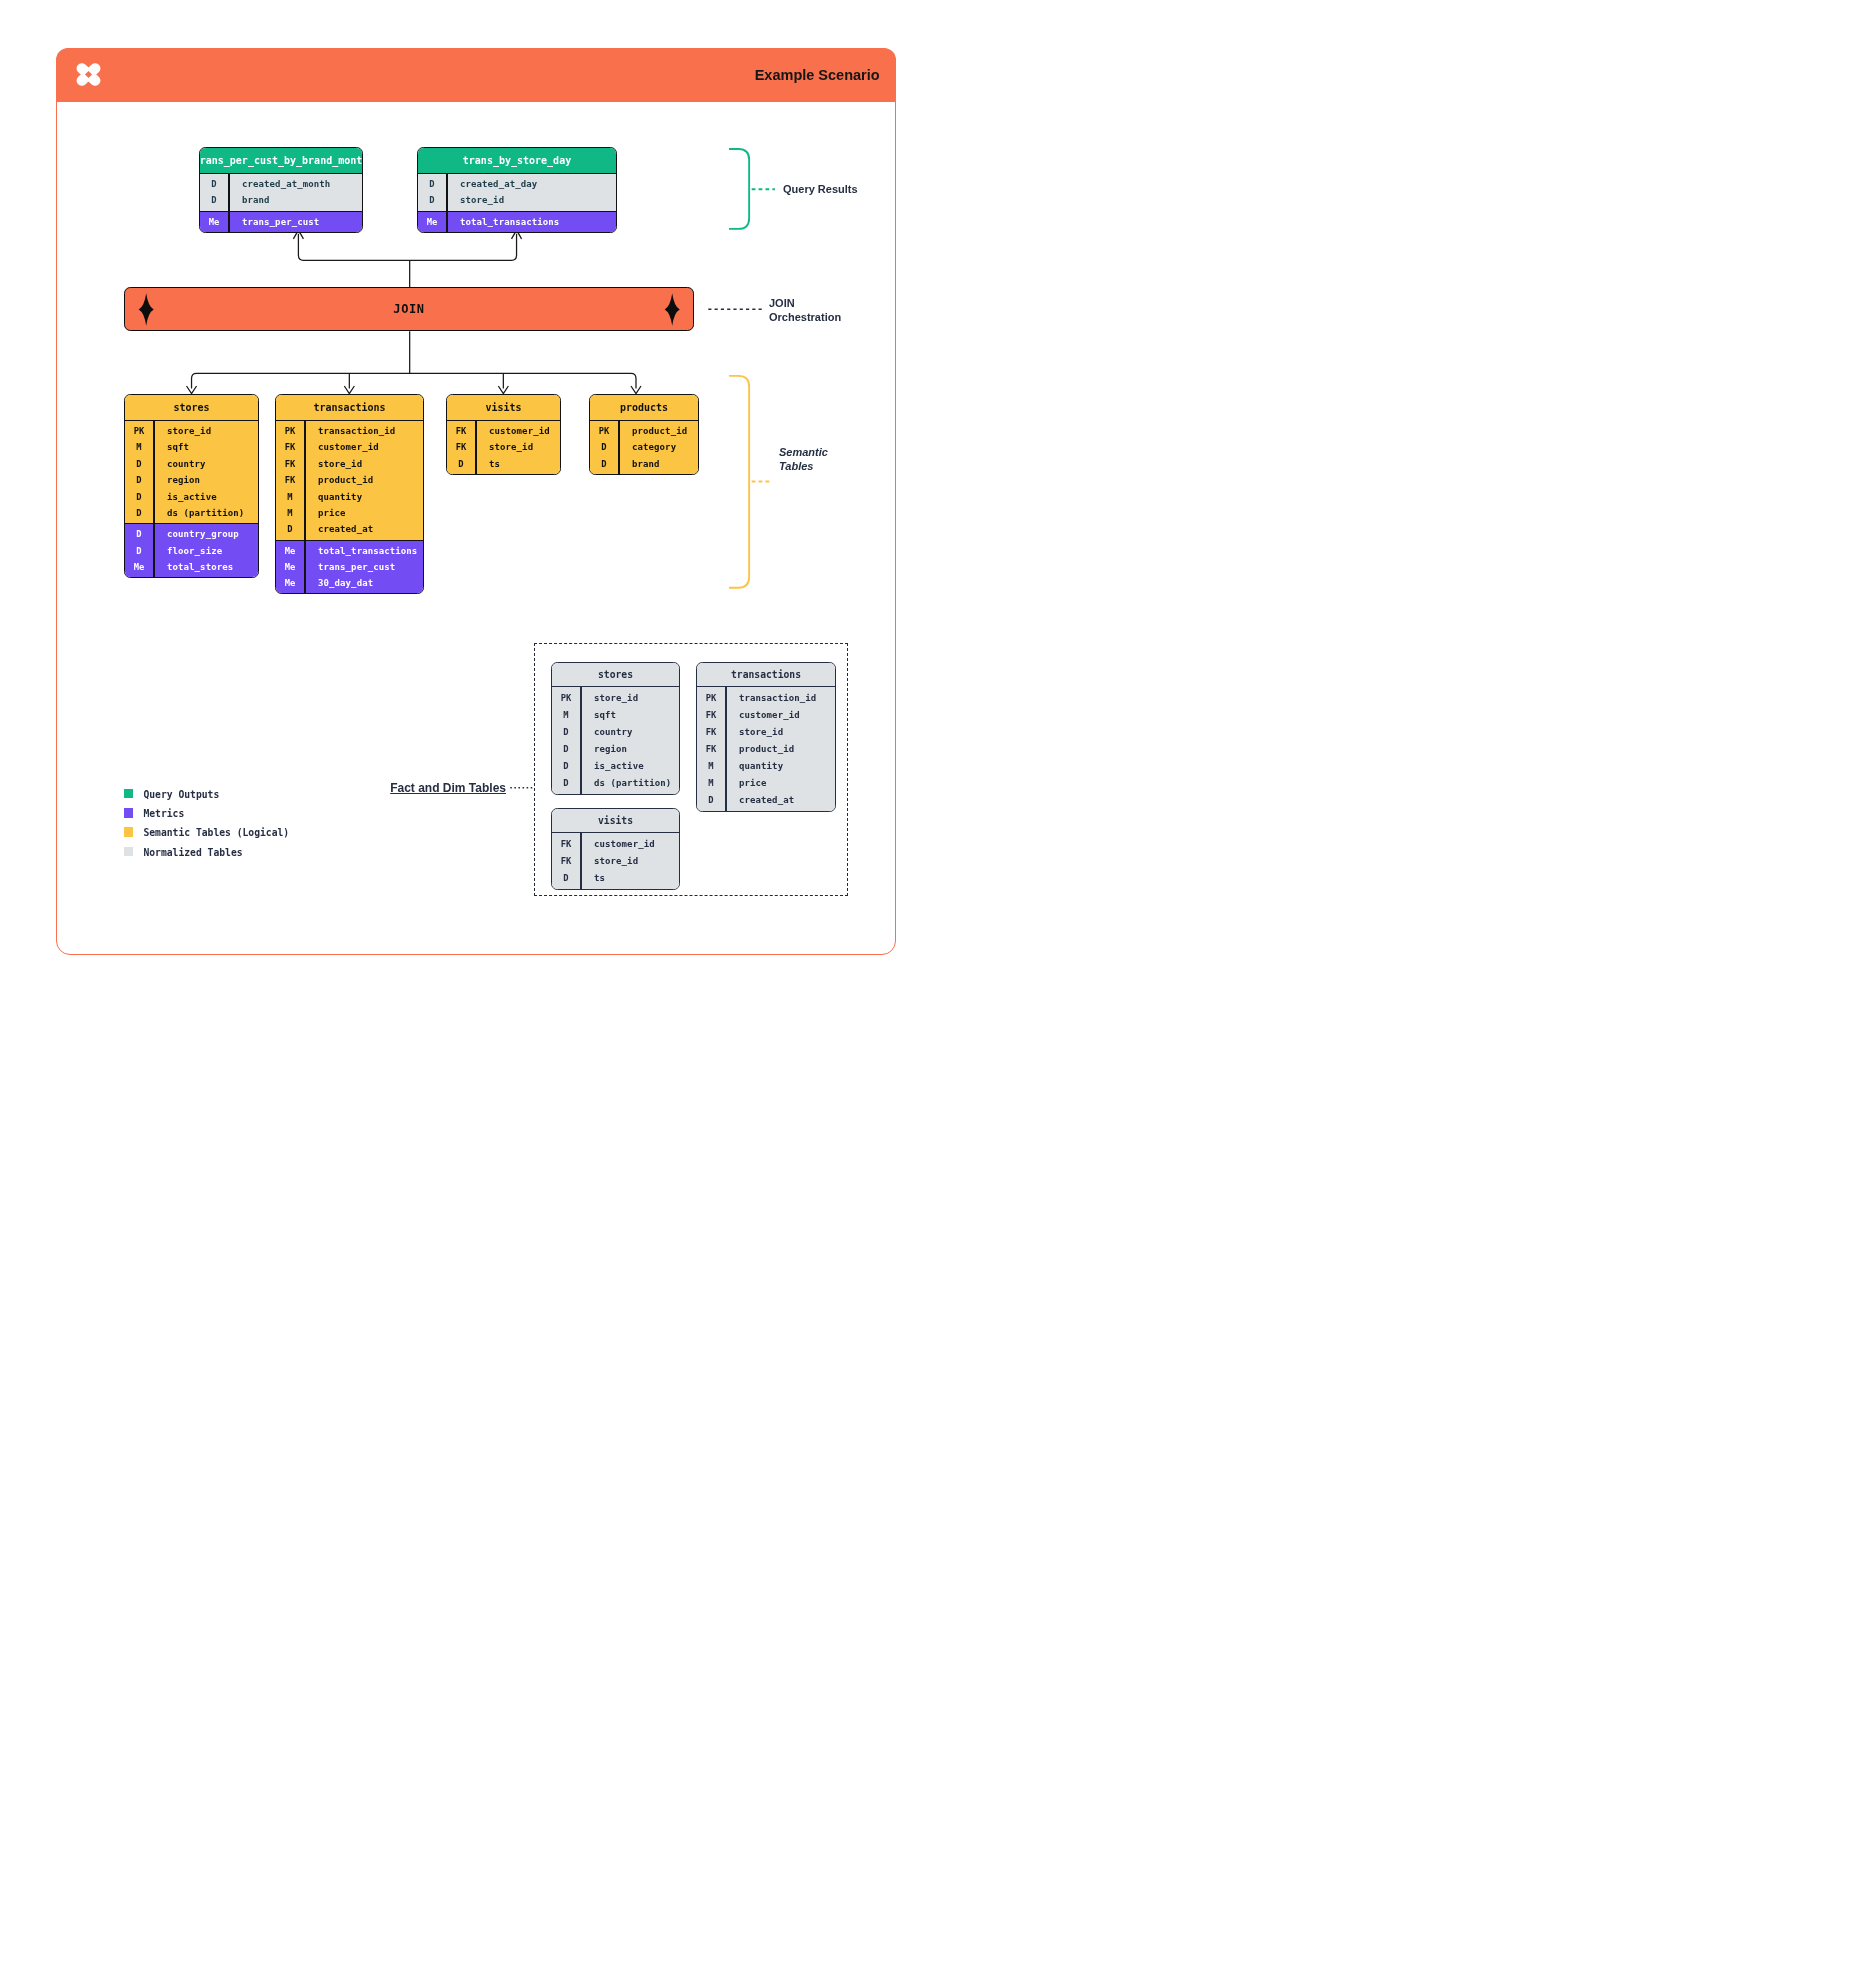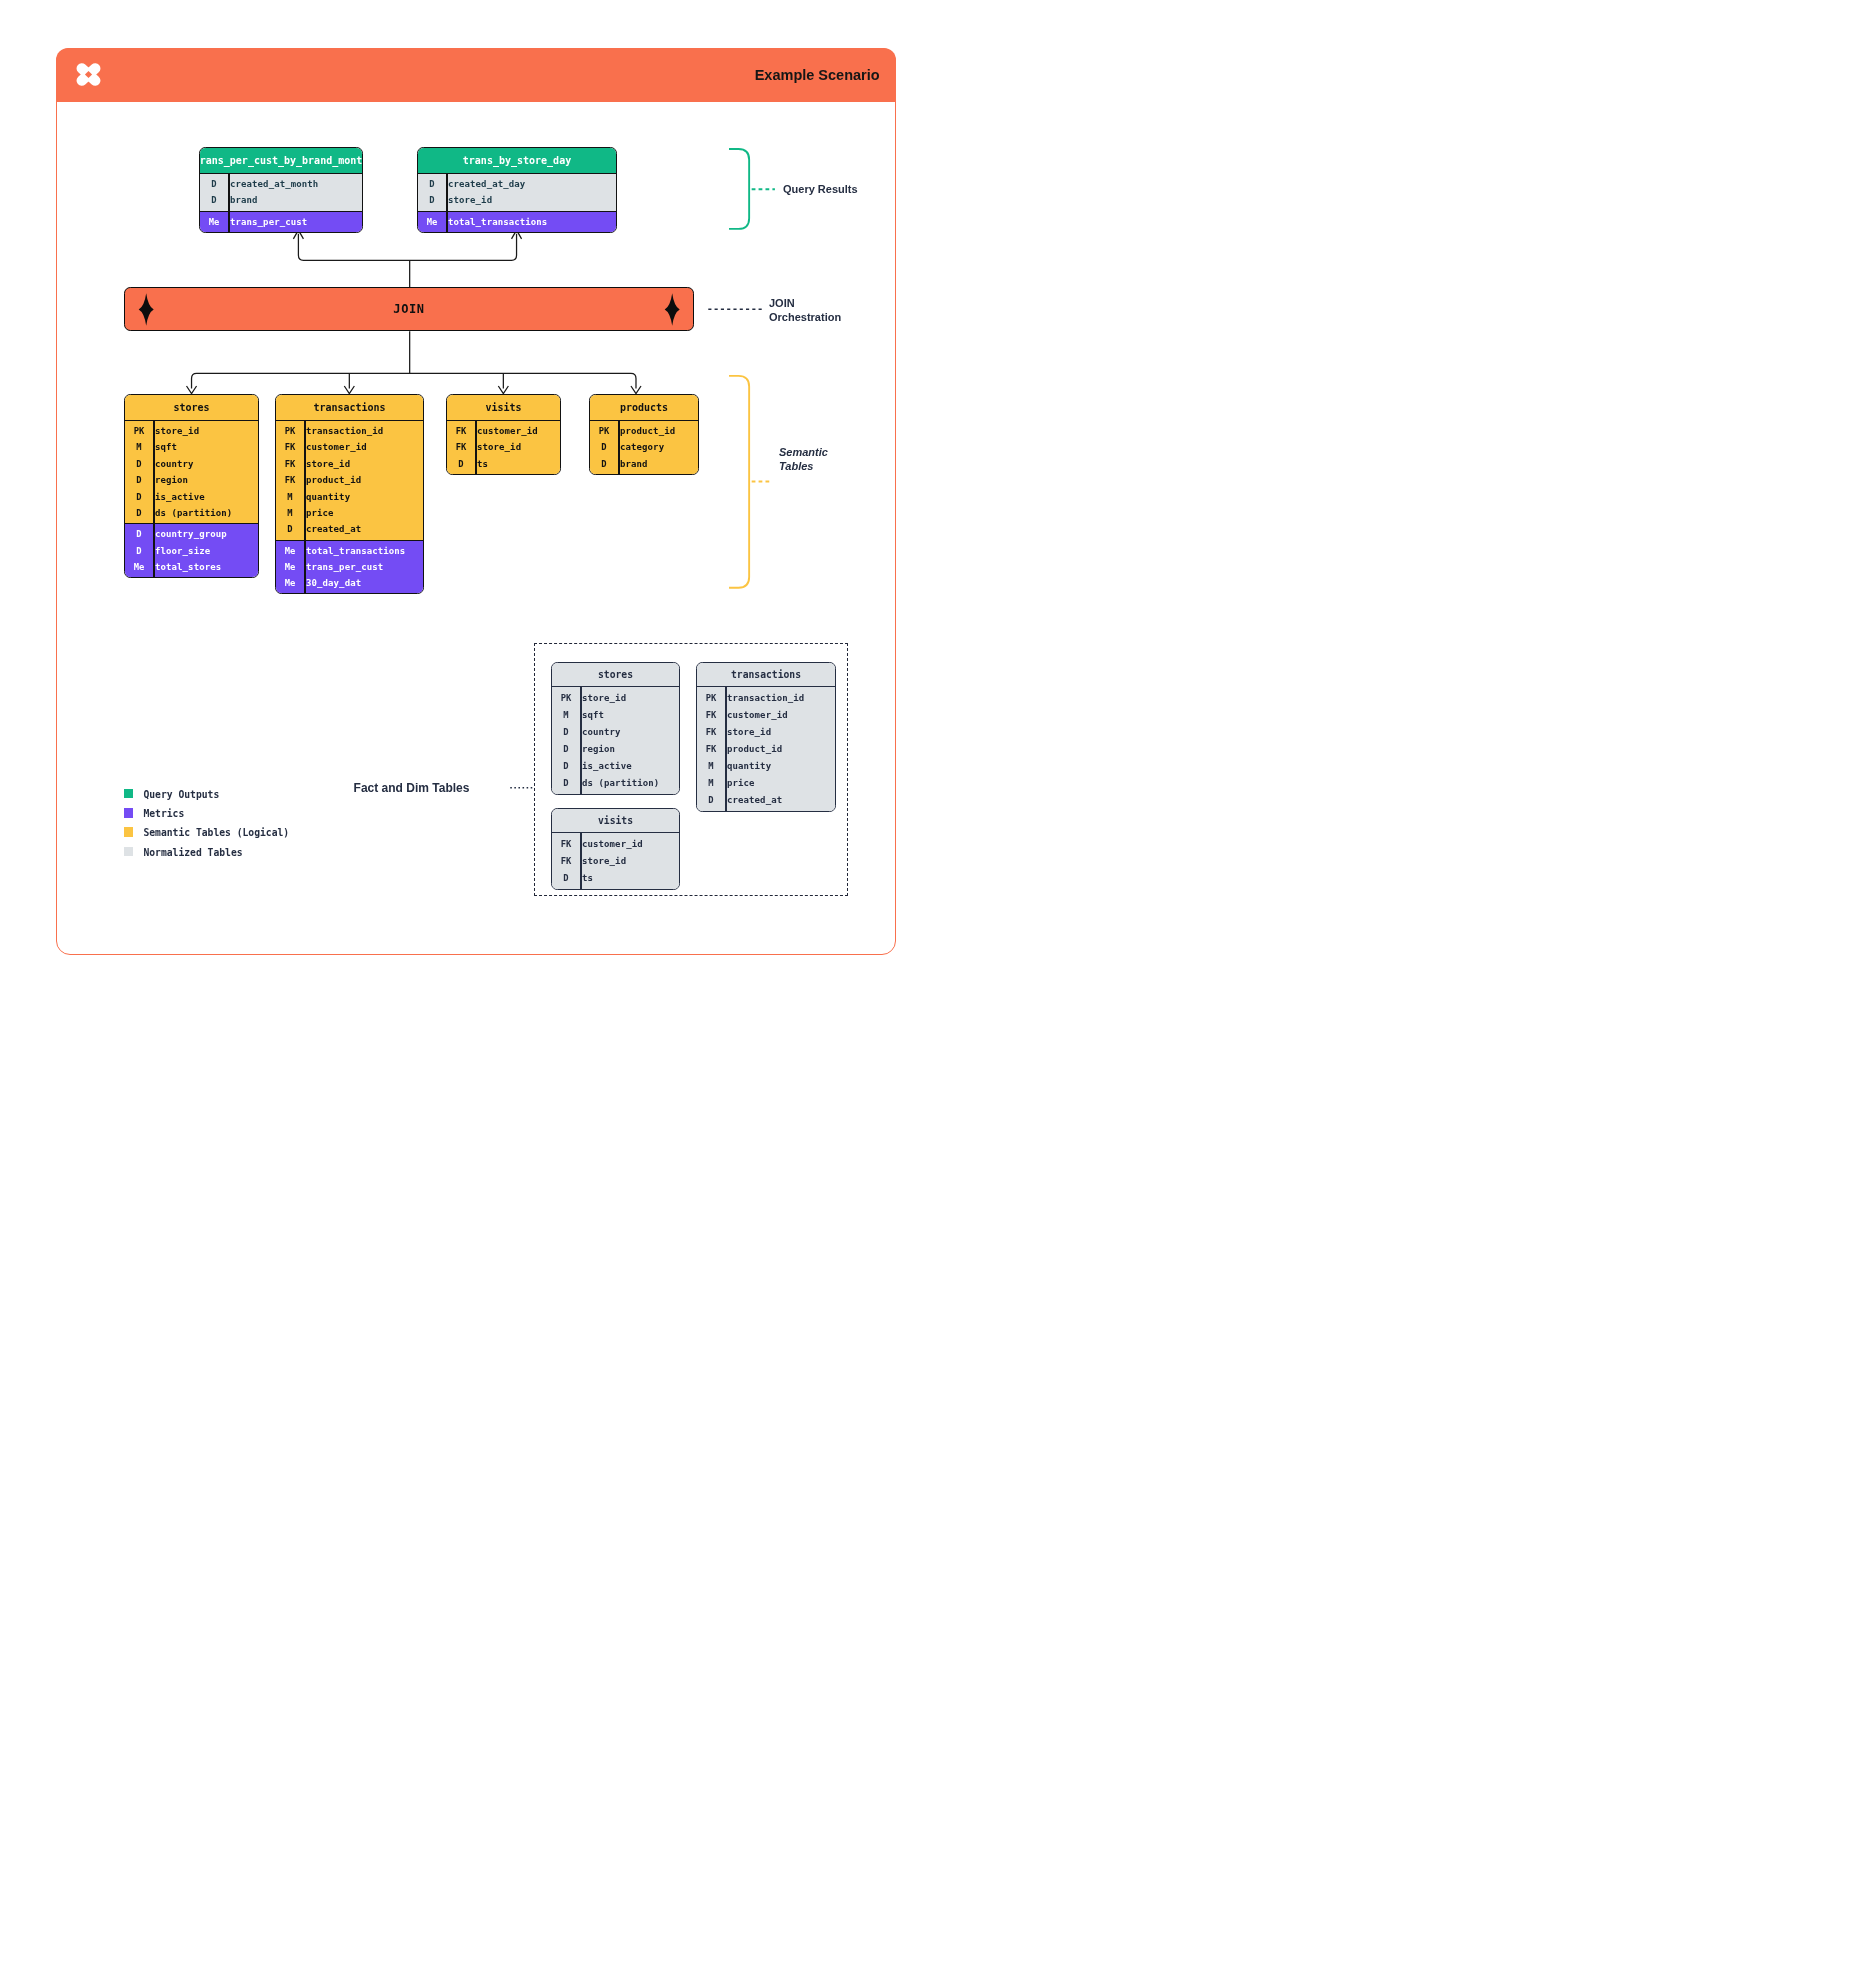--- a/index.html
+++ b/index.html
@@ -17,21 +17,21 @@
   .hdr-title{font-family:"Liberation Sans",sans-serif;font-weight:bold;font-size:14.5px;color:#161616;}
   svg.overlay{position:absolute;left:0;top:0;width:934px;height:992px;pointer-events:none;}
 
   
   .tbl{position:absolute;border:1.6px solid var(--ink);border-radius:6.3px;overflow:hidden;
        box-sizing:border-box;font-weight:bold;background:#fff;}
   .tbl-title{height:25px;display:flex;align-items:center;justify-content:center;font-size:10px;}
   .sec{border-top:1.6px solid var(--ink);padding:1.9px 0;}
   .trow{display:flex;align-items:stretch;}
   .tkey{flex:0 0 28px;display:flex;align-items:center;justify-content:center;font-size:8.8px;}
-  .tname{display:flex;align-items:center;padding-left:2px;font-size:9px;letter-spacing:0.1px;}
+  .tname{display:flex;align-items:center;padding-left:14px;font-size:9px;letter-spacing:0.1px;}
   .divider{position:absolute;top:25px;bottom:0;left:28px;width:1.6px;background:var(--ink);}
   .v-green .tbl-title{background:var(--green);color:#fff;}
   .v-green .sec-dims{background:var(--gray);color:var(--tealtext);}
   .v-green .sec-metrics{background:var(--purple);color:#fff;}
   .v-green .trow{height:16.4px;}
   .v-yellow .tbl-title{background:var(--yellow);color:var(--ink);}
   .v-yellow .sec-dims{background:var(--yellow);color:var(--ink);}
   .v-yellow .sec-metrics{background:var(--purple);color:#fff;}
   .v-yellow .trow{height:16.4px;}
   .v-gray{border-color:var(--navy);}
@@ -42,21 +42,21 @@
 
   
   .join-bar{position:absolute;left:115px;top:287px;width:570px;height:44px;background:var(--orange);
         border:1.6px solid #0d0d0d;border-radius:6.3px;box-sizing:border-box;
         display:flex;align-items:center;justify-content:center;}
   .join-label{font-size:12px;font-weight:bold;color:#101010;letter-spacing:0.6px;}
 
   
   .ann{position:absolute;font-family:"Liberation Sans",sans-serif;font-weight:bold;
        color:var(--navy);font-size:11px;line-height:14px;}
-  .ann-right{text-align:center;}
+  .ann-right{text-align:right;text-decoration:underline;}
 
   
   .dash-box{position:absolute;left:525px;top:643px;width:314px;height:253px;
         border:1.3px dashed #212738;box-sizing:border-box;}
 
   
   .legend{position:absolute;left:115px;top:789px;display:flex;flex-direction:column;gap:8.2px;}
   .legend-item{display:flex;align-items:flex-start;gap:10px;}
   .legend-swatch{width:9.4px;height:9.4px;flex:0 0 9.4px;}
   .legend-label{font-size:9.7px;font-weight:bold;color:var(--navy);}

